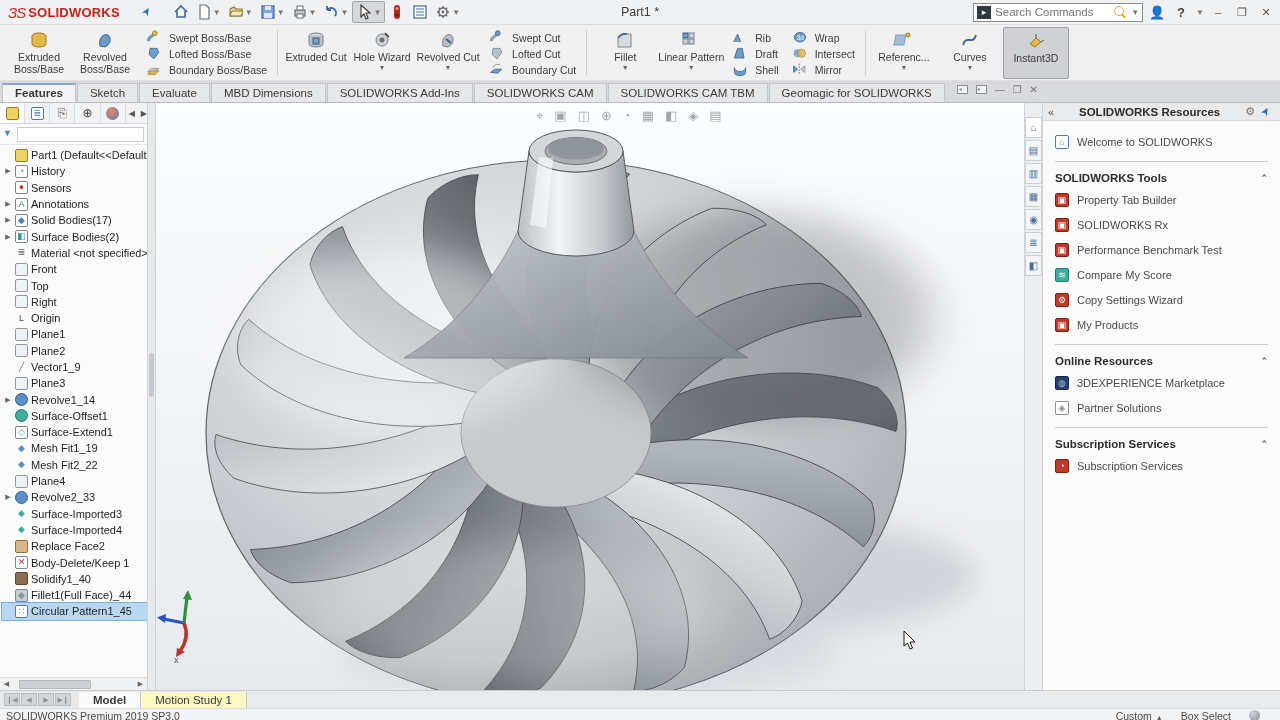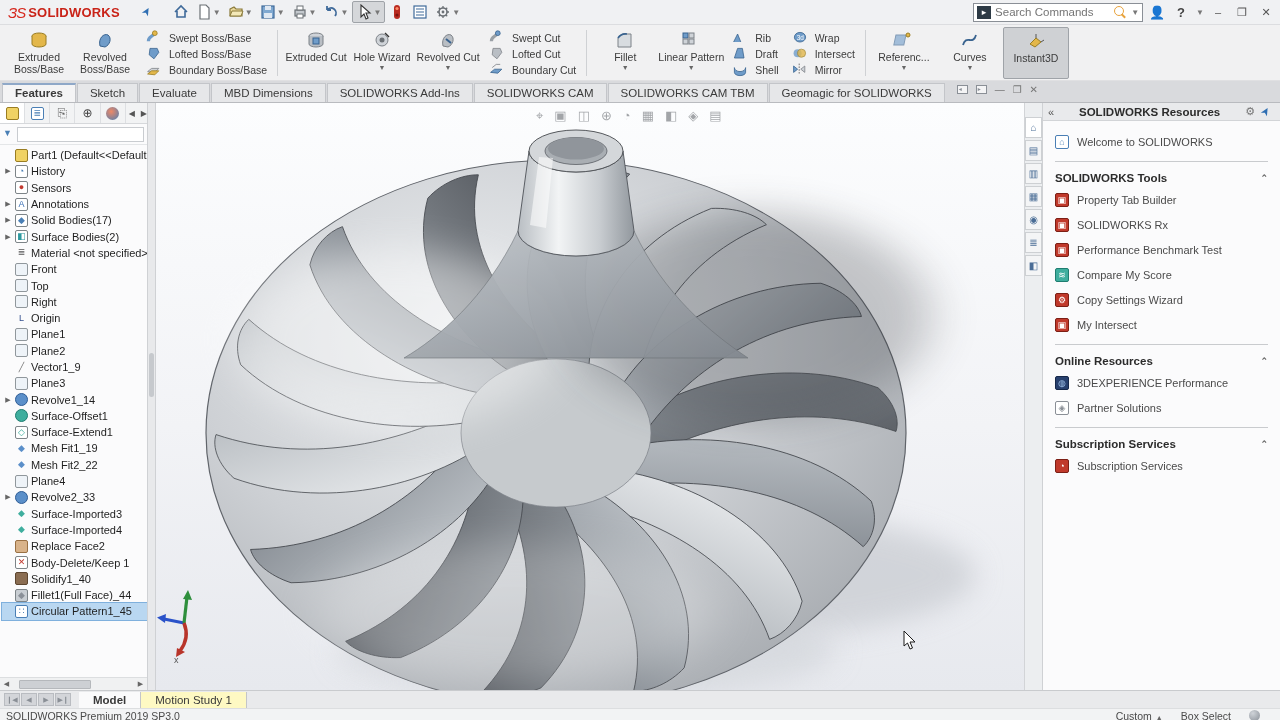--- a/index.html
+++ b/index.html
@@ -175,20 +175,21 @@
       </span>
       <span class="qat-btn">
         <svg width="16" height="16" viewBox="0 0 16 16">
           <circle cx="8" cy="8" r="4" fill="none" stroke="#6b7075" stroke-width="1.6"></circle>
           <circle cx="8" cy="8" r="1.4" fill="#6b7075"></circle>
           <path d="M8 2 V4 M8 12 V14 M2 8 H4 M12 8 H14 M3.8 3.8 L5.2 5.2 M10.8 10.8 L12.2 12.2 M12.2 3.8 L10.8 5.2 M5.2 10.8 L3.8 12.2" stroke="#6b7075" stroke-width="1.3"></path>
         </svg>
         <span class="qat-caret">▼</span>
       </span>
     </div>
+  <div class="doc-title">Part1 *</div>
   <div class="tb-right">
     <div class="searchbox">
       <span class="search-launch">▸</span>
       <input placeholder="Search Commands" style="">
       <span class="mag"></span>
       <span class="qat-caret">▼</span>
     </div>
     <span class="winbtn user-glyph">👤</span>
     <span class="winbtn help-glyph">?</span>
     <span class="qat-caret">▼</span>
@@ -714,30 +715,30 @@
         <div class="rp-item">
           <span class="pi" style="background: rgb(63, 174, 158); border: 1px solid rgb(31, 125, 112); color: rgb(255, 255, 255);">≋</span>
           <span>Compare My Score</span>
         </div>
         <div class="rp-item">
           <span class="pi" style="background: rgb(192, 57, 43); border: 1px solid rgb(124, 31, 21); color: rgb(255, 255, 255);">⚙</span>
           <span>Copy Settings Wizard</span>
         </div>
         <div class="rp-item">
           <span class="pi" style="background: rgb(192, 57, 43); border: 1px solid rgb(124, 31, 21); color: rgb(255, 255, 255);">▣</span>
-          <span>My Intersect</span>
+          <span>My Products</span>
         </div>
         <div class="rp-sep"></div>
         <div class="rp-sec-hdr">
           <span>Online Resources</span>
           <span class="chev">⌃</span>
         </div>
         <div class="rp-item">
           <span class="pi" style="background: rgb(39, 64, 110); border: 1px solid rgb(22, 40, 74); color: rgb(159, 192, 232);">◍</span>
-          <span>3DEXPERIENCE Performance</span>
+          <span>3DEXPERIENCE Marketplace</span>
         </div>
         <div class="rp-item">
           <span class="pi" style="background: rgb(255, 255, 255); border: 1px solid rgb(138, 143, 150); color: rgb(138, 143, 150);">◈</span>
           <span>Partner Solutions</span>
         </div>
         <div class="rp-sep"></div>
         <div class="rp-sec-hdr">
           <span>Subscription Services</span>
           <span class="chev">⌃</span>
         </div>

